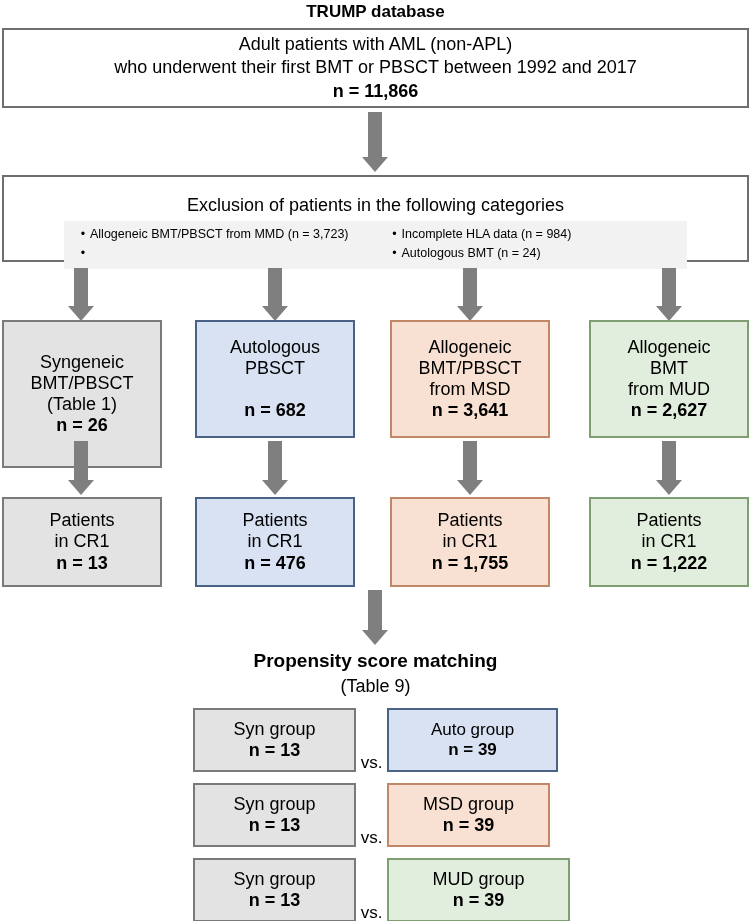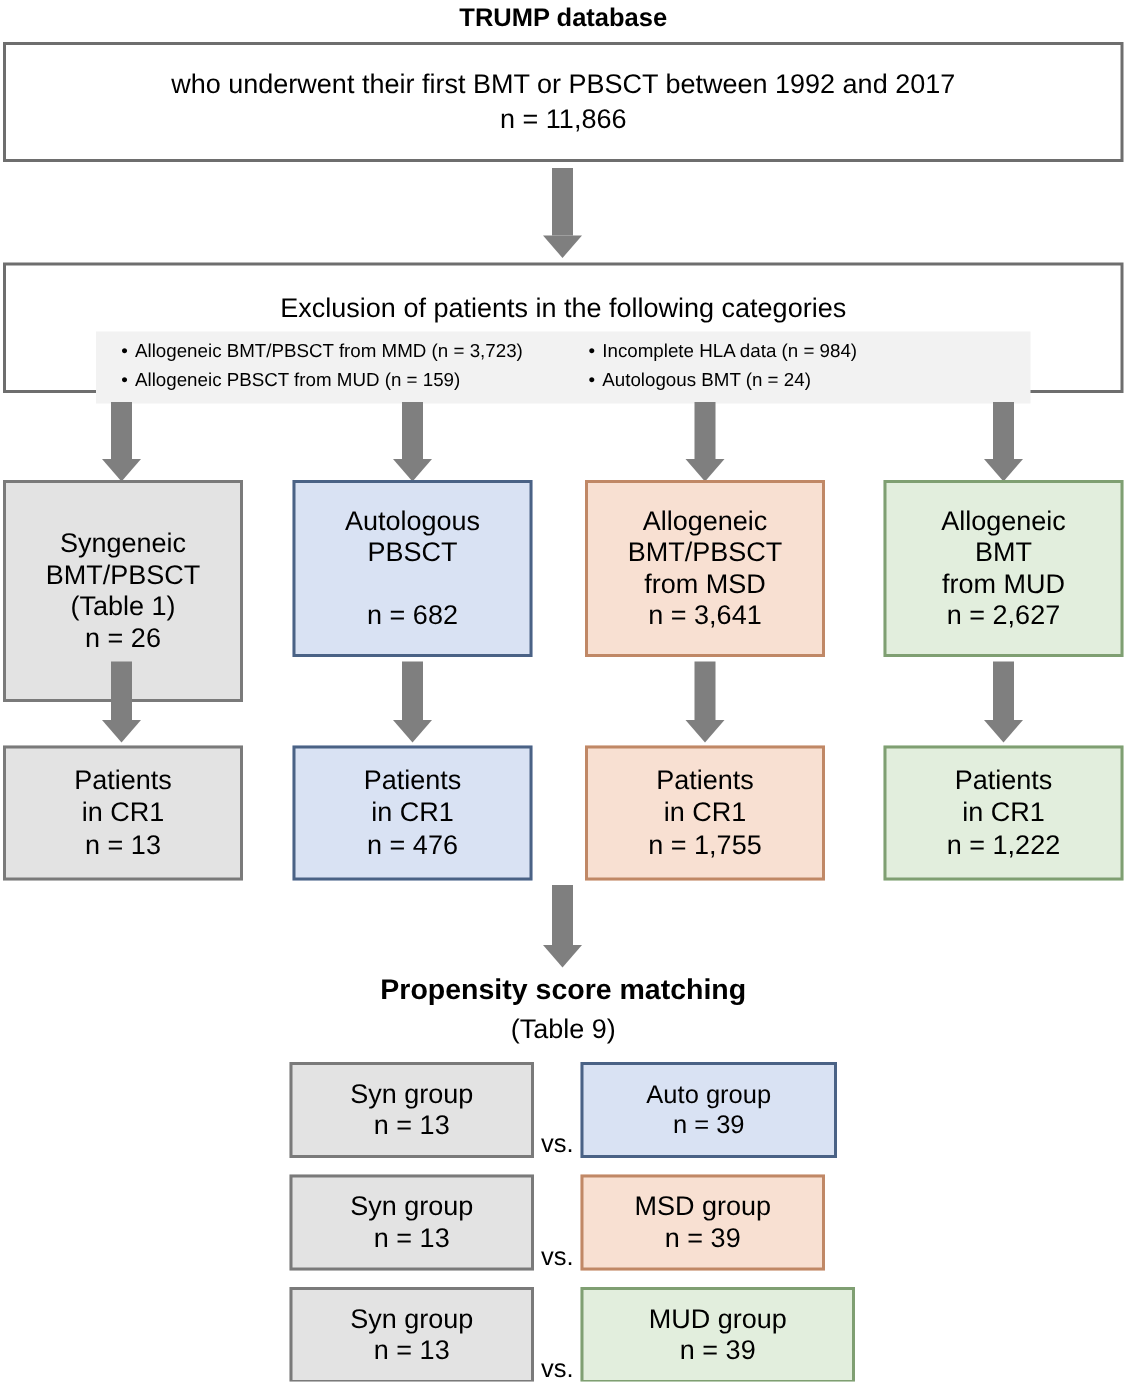--- a/index.html
+++ b/index.html
@@ -21,21 +21,21 @@
     position: absolute;
     box-sizing: border-box;
     display: flex;
     flex-direction: column;
     align-items: center;
     justify-content: center;
     text-align: center;
     line-height: 1.18;
   }
   .box .ln { display: block; white-space: nowrap; }
-  .bold { font-weight: normal; }
+  .bold { font-weight: bold; }
 
   
   .v-white  { background: #ffffff; border: 2px solid #6e6e6e; }
   .v-gray   { background: #e3e3e3; border: 2px solid #7a7a7a; }
   .v-blue   { background: #d9e2f3; border: 2px solid #4a6285; }
   .v-peach  { background: #f8e0d2; border: 2px solid #c08866; }
   .v-green  { background: #e2eedd; border: 2px solid #7f9f72; }
 
   
   .heading {
@@ -109,40 +109,40 @@
     white-space: nowrap;
     margin-top: 22px;
   }
 </style>
 </head>
 <body>
 
 <div class="heading" id="chart-title" style="top:2px;font-size:17px;">TRUMP database</div>
 
 <div class="box v-white" id="top-box">
+  <span class="ln">Adult patients with AML (non-APL)</span>
   <span class="ln">who underwent their first BMT or PBSCT between 1992 and 2017</span>
   <span class="ln bold">n = 11,866</span>
 </div>
 
 <div class="arrow" style="left:362px;top:112px;">
   <div class="shaft" style="height:45px;"></div>
   <div class="head"></div>
 </div>
 
 <div class="box v-white" id="exclusion-box">
   <div id="exclusion-title">Exclusion of patients in the following categories</div>
   <div id="exclusion-list">
     <div class="col">
       <div class="bullet-item">
         <span class="bullet-dot">•</span>
         <span>Allogeneic BMT/PBSCT from MMD (n = 3,723)</span>
       </div>
       <div class="bullet-item">
         <span class="bullet-dot">•</span>
-        <span>Allogeneic PBSCT from MUD (n = 159)</span>
       </div>
     </div>
     <div class="col">
       <div class="bullet-item">
         <span class="bullet-dot">•</span>
         <span>Incomplete HLA data (n = 984)</span>
       </div>
       <div class="bullet-item">
         <span class="bullet-dot">•</span>
         <span>Autologous BMT (n = 24)</span>

